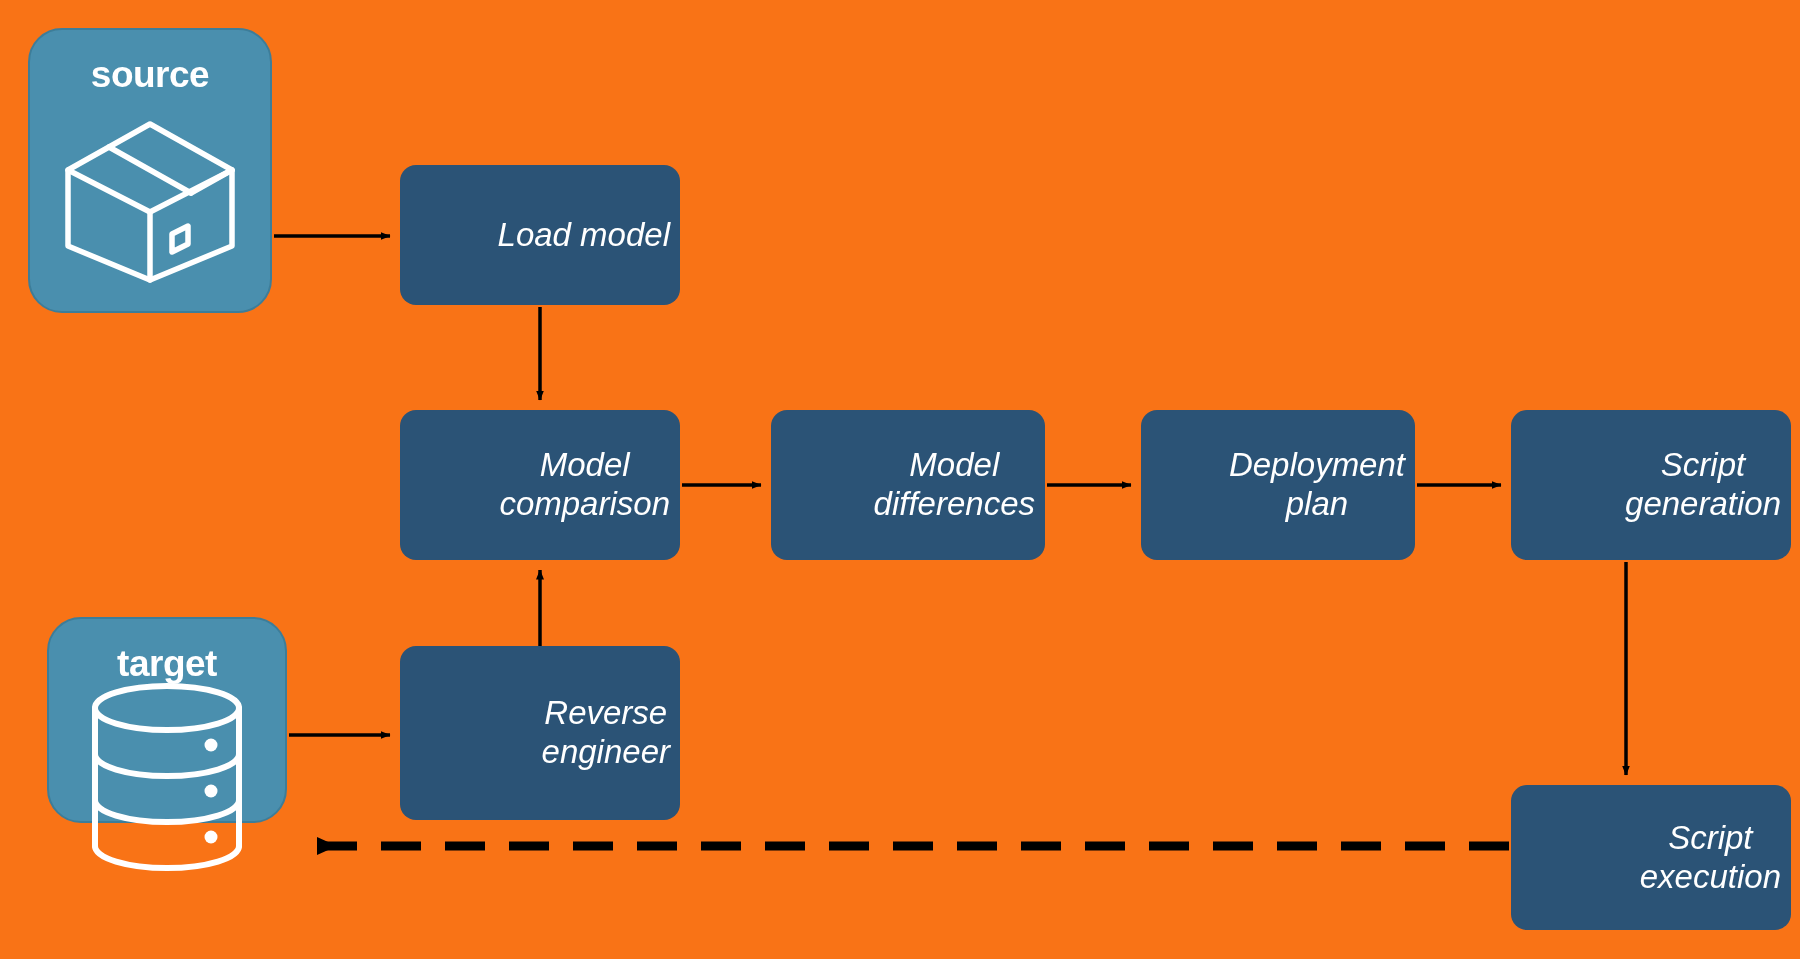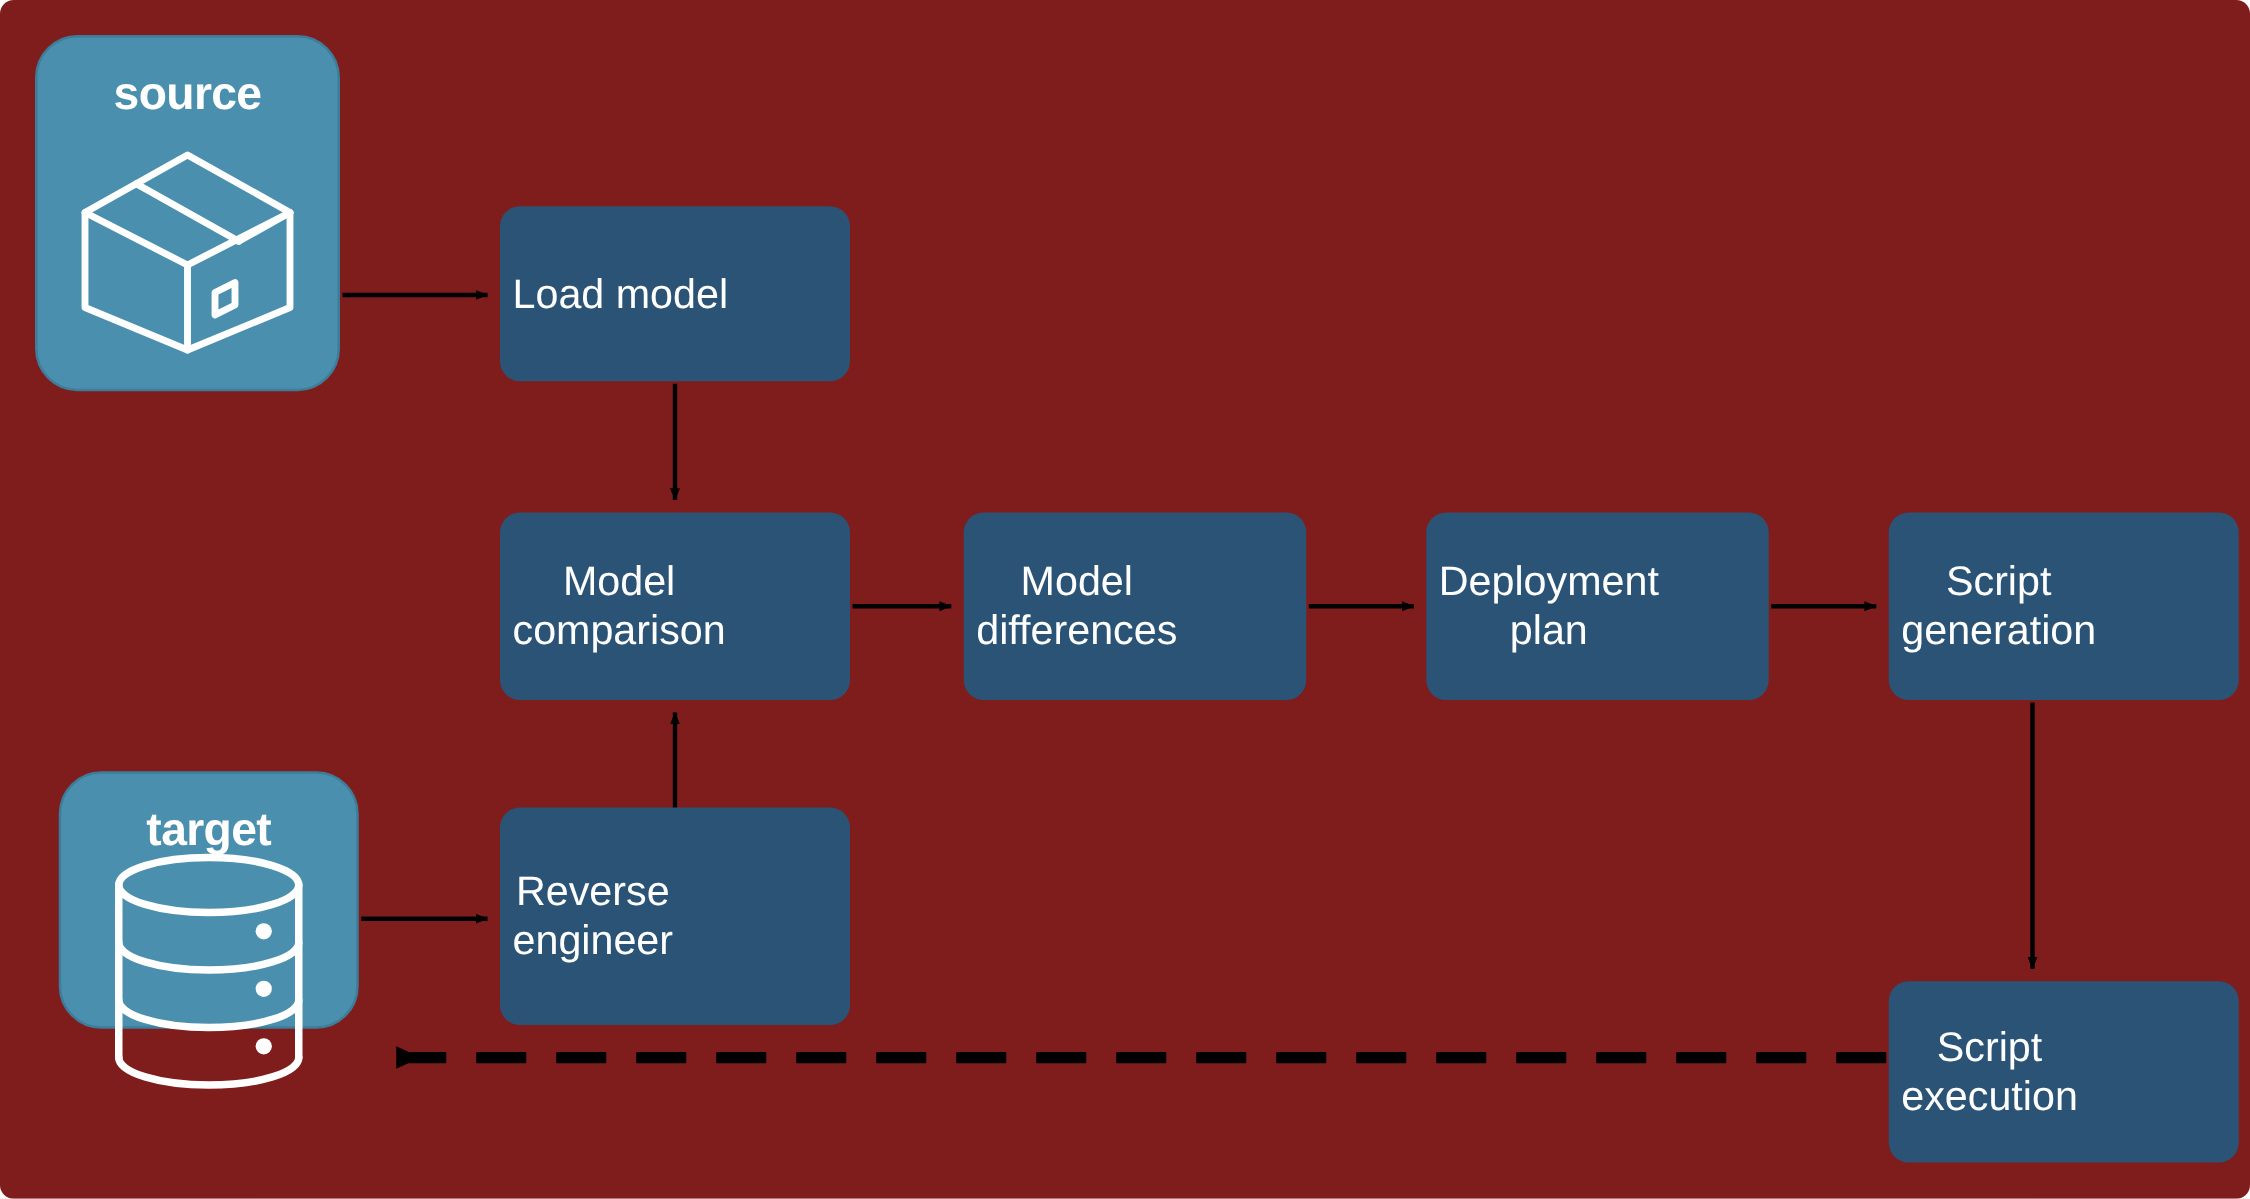--- a/index.html
+++ b/index.html
@@ -4,24 +4,23 @@
 <style>
   html, body {
     margin: 0;
     padding: 0;
     background: #ffffff;
   }
   #canvas {
     position: relative;
     width: 1800px;
     height: 959px;
-    background: #7f1d1d;
+    background: #f97316;
     overflow: hidden;
     font-family: "Liberation Sans", sans-serif;
-    border-radius: 11px;
   }
   .endpoint {
     position: absolute;
     box-sizing: border-box;
     background: #4a8fae;
     border: 2px solid #3d7d99;
     border-radius: 34px;
     display: flex;
     flex-direction: column;
     align-items: center;
@@ -41,22 +40,23 @@
     justify-content: center;
     width: 100%;
   }
   .process {
     position: absolute;
     box-sizing: border-box;
     background: #2b5376;
     border-radius: 16px;
     display: flex;
     align-items: center;
-    justify-content: flex-start;
+    justify-content: flex-end;
     text-align: center;
+    font-style: italic;
   }
   .process-label {
     color: #ffffff;
     font-size: 33px;
     line-height: 1.18;
     padding: 0 10px;
     white-space: pre-line;
   }
   #edges {
     position: absolute;

